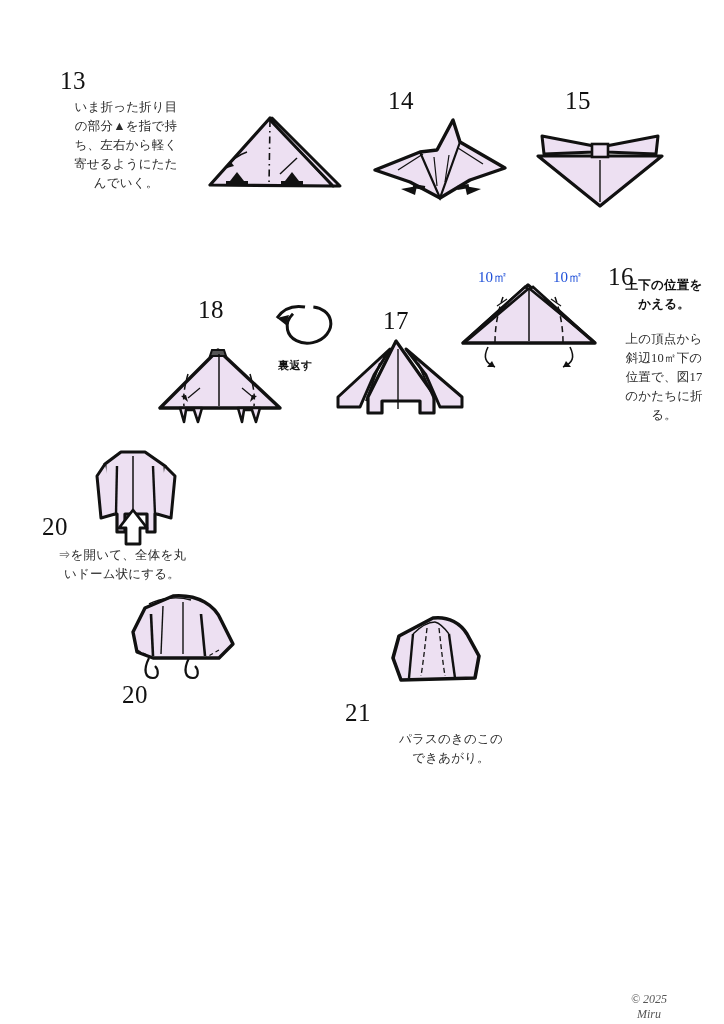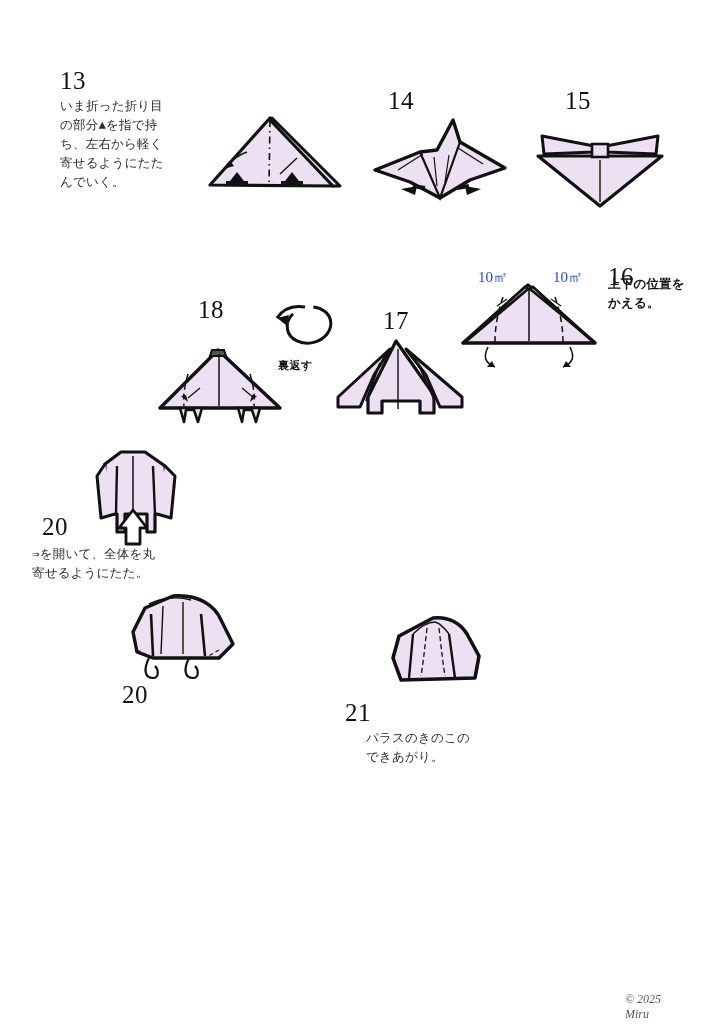--- a/index.html
+++ b/index.html
@@ -14,35 +14,36 @@
     overflow: hidden;
     font-family: "Liberation Serif", "DejaVu Serif", serif;
     color: #1a1a1a;
   }
   .page {
     position: absolute;
     left: 0; top: 0;
     width: 673px;
     height: 1024px;
     background: #fff;
+    text-align: center;
   }
   
   .step-num {
     position: absolute;
     font-family: "Liberation Serif", "DejaVu Serif", serif;
     font-size: 25px;
     font-weight: 400;
     color: #111;
     letter-spacing: 0.5px;
     line-height: 1;
   }
   
   .caption {
     position: absolute;
-    font-family: Liberation Mono, monospace;
+    font-family: Liberation Serif, serif;
     font-size: 12.5px;
     line-height: 1.52;
     color: #2b2b2b;
     letter-spacing: 0.2px;
     white-space: pre-line;
   }
   .caption.bold {
     font-weight: 700;
     color: #111;
   }
@@ -161,20 +162,25 @@
           <path d="M115 72 C120 82 118 88 108 92" fill="none" stroke="#111" stroke-width="1.6"></path>
           <path d="M108 92 l8 0 l-5 -6 z" fill="#111"></path>
         </g>
       </g>
     </svg>
   </div>
 
   <div class="step-num" style="left:608px; top:264px;">16</div>
   <div class="caption bold" style="left:608px; top:276px; width:112px;">上下の位置を
 かえる。</div>
+  <div class="caption" style="left:608px; top:330px; width:112px;">上の頂点から
+斜辺10㎡下の
+位置で、図17
+のかたちに折
+る。</div>
 
   <div class="step-num" style="left:383px; top:308px;">17</div>
 
   <div class="fig" style="left:330px; top:335px;">
     <svg width="150" height="90" viewBox="0 0 150 90">
       <g>
         <path d="M66 6 L38 62 L38 78 L52 78 L52 66 L90 66 L90 78 L104 78 L104 60 Z" fill="#EDE0F2" stroke="#111" stroke-width="3.2" stroke-linejoin="round"></path>
         <path d="M60 14 L8 62 L8 72 L30 72 L44 40 Z" fill="#EDE0F2" stroke="#111" stroke-width="3" stroke-linejoin="round"></path>
         <path d="M76 14 L132 62 L132 72 L110 72 L96 40 Z" fill="#EDE0F2" stroke="#111" stroke-width="3" stroke-linejoin="round"></path>
         <line x1="68" y1="14" x2="68" y2="74" stroke="#111" stroke-width="1.4"></line>
@@ -227,21 +233,21 @@
         <line x1="68" y1="26" x2="70" y2="74" stroke="#111" stroke-width="2.4"></line>
         <g>
           <path d="M48 70 L62 88 L55 88 L55 104 L41 104 L41 88 L34 88 Z" fill="#ffffff" stroke="#111" stroke-width="2.8" stroke-linejoin="round"></path>
         </g>
       </g>
     </svg>
   </div>
 
   <div class="step-num" style="left:42px; top:514px;">20</div>
   <div class="caption" style="left:32px; top:546px; width:180px;">⇒を開いて、全体を丸
-寄せるようにたた。</div>
+いドーム状にする。</div>
 
   <div class="fig" style="left:115px; top:588px;">
     <svg width="140" height="100" viewBox="0 0 140 100">
       <g>
         <path d="M58 8 C84 6 100 18 106 32 L118 56 L104 70 L38 70 L22 64 L18 44 L30 20 Z" fill="#EDE0F2" stroke="#111" stroke-width="3.4" stroke-linejoin="round"></path>
         <path d="M34 16 C46 10 62 8 76 12" fill="none" stroke="#111" stroke-width="1.4"></path>
         <line x1="48" y1="18" x2="46" y2="66" stroke="#111" stroke-width="1.4"></line>
         <line x1="68" y1="14" x2="68" y2="66" stroke="#111" stroke-width="1.4"></line>
         <line x1="36" y1="26" x2="38" y2="68" stroke="#111" stroke-width="2.6"></line>
         <line x1="86" y1="26" x2="90" y2="68" stroke="#111" stroke-width="2.6"></line>

